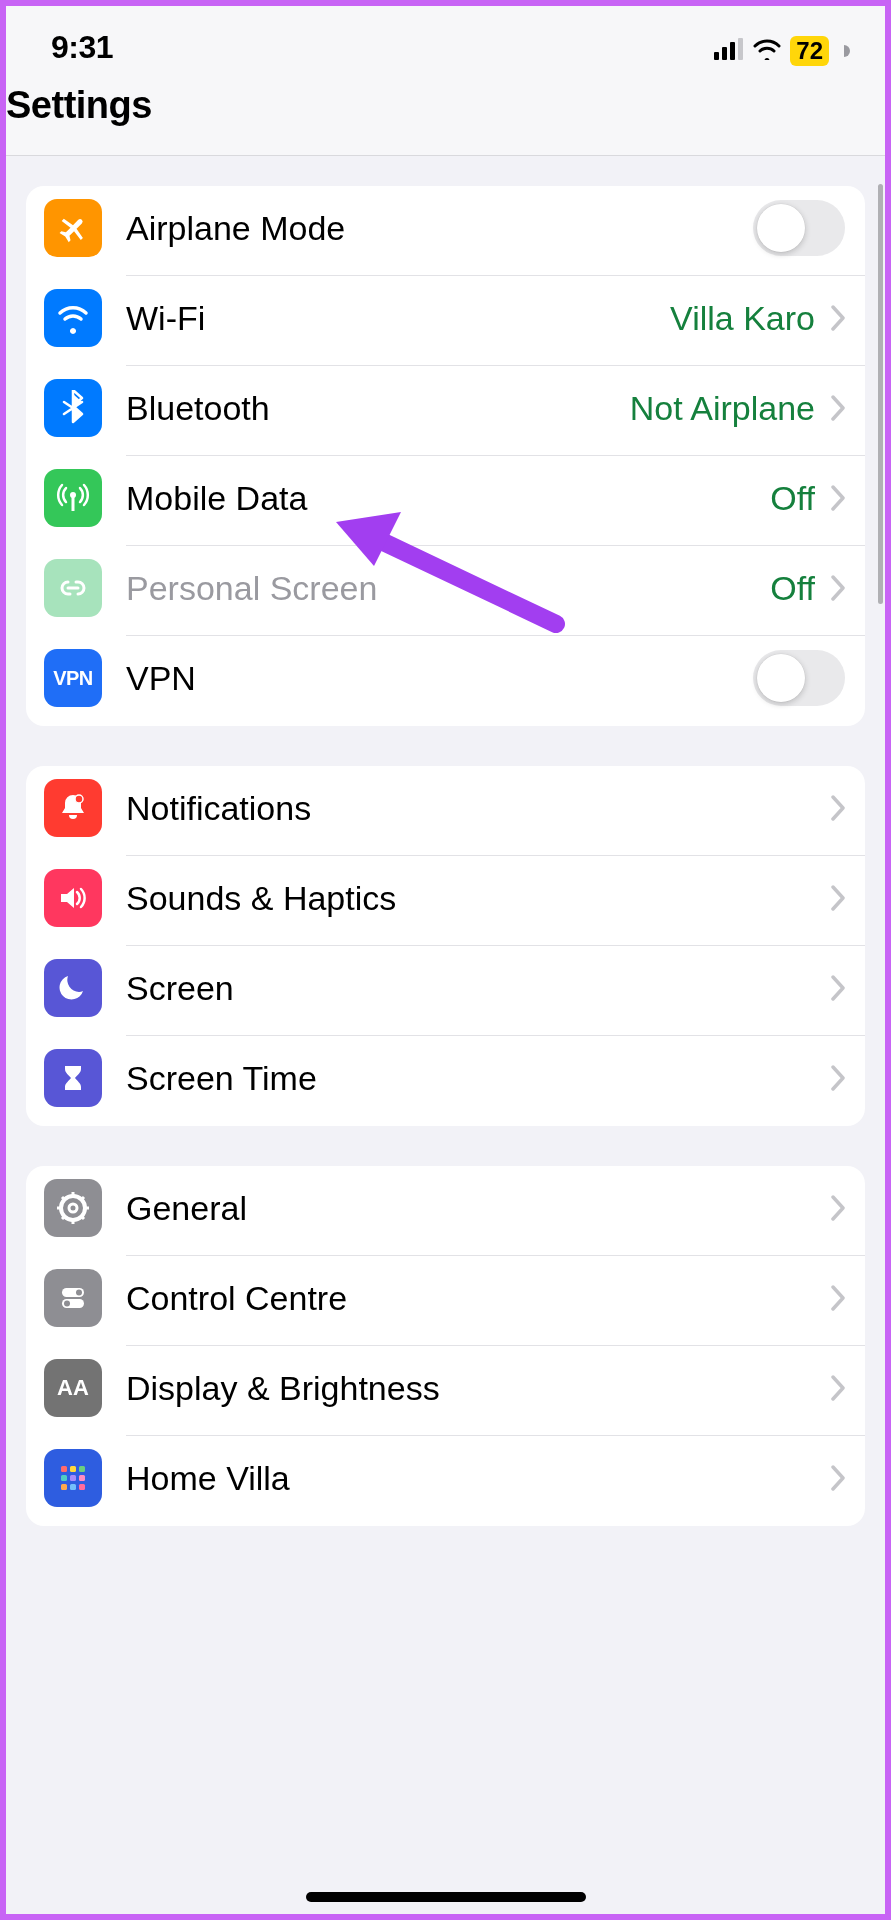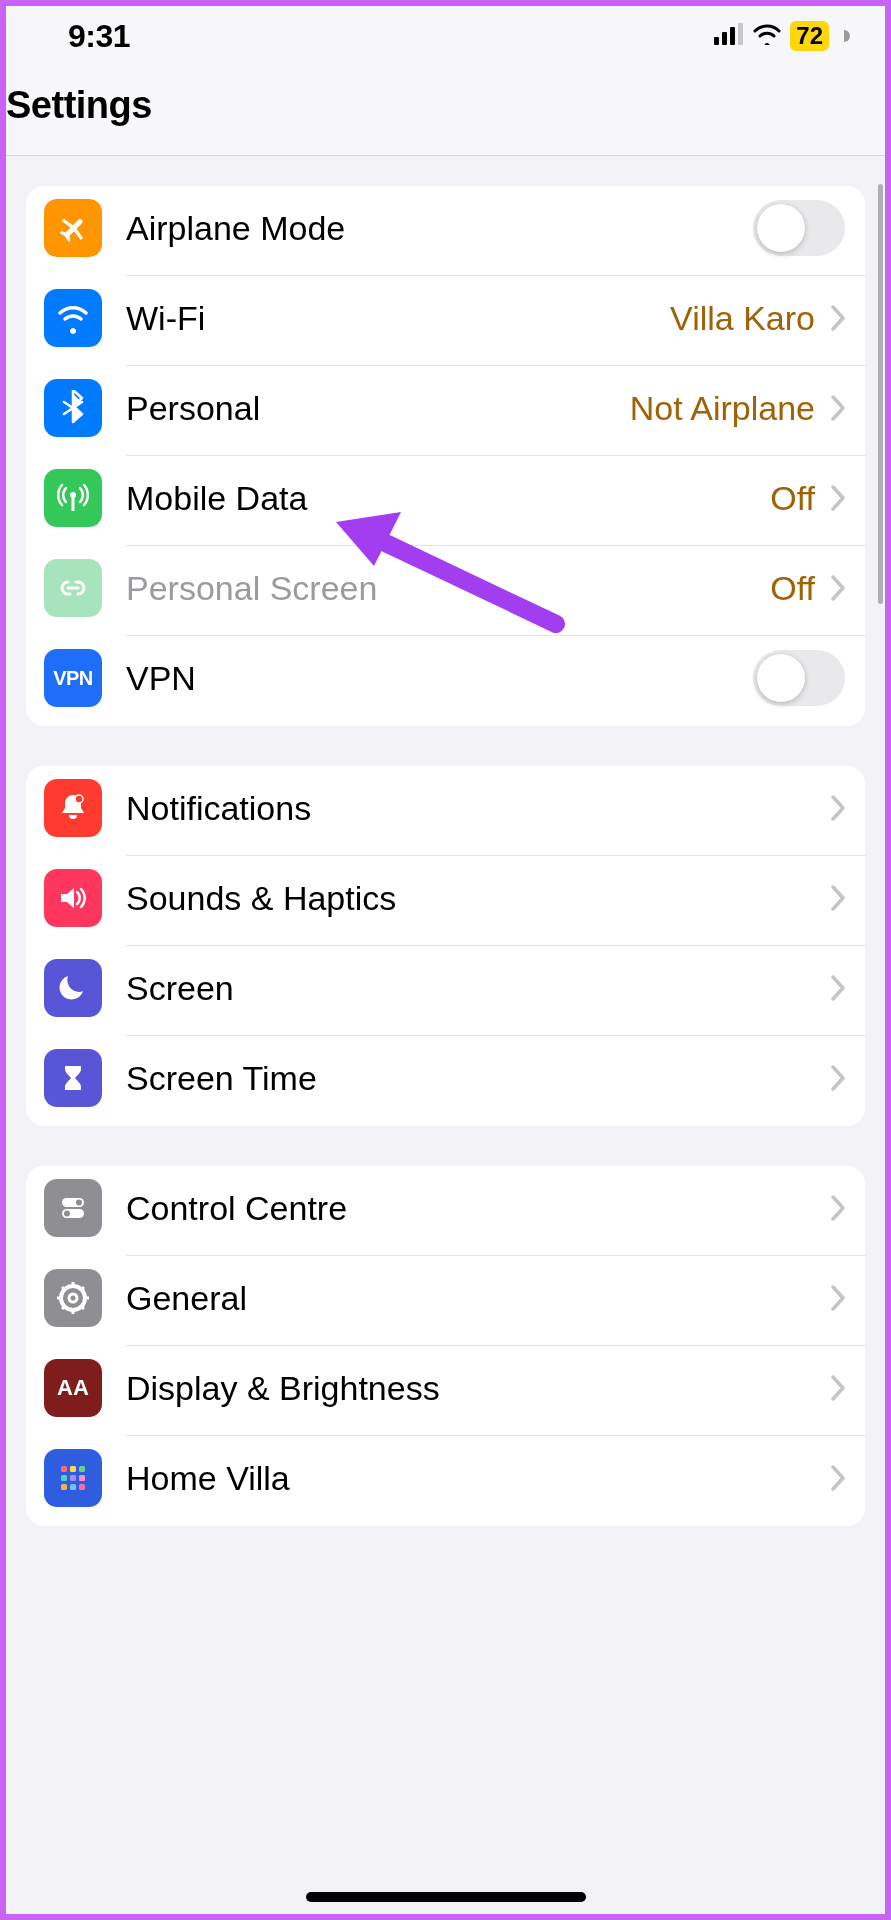--- a/index.html
+++ b/index.html
@@ -7,23 +7,23 @@
   body {
     font-family: -apple-system, "Helvetica Neue", Helvetica, Arial, sans-serif;
     background: #f2f2f7;
     border: 6px solid #c864f5;
     position: relative;
     overflow: hidden;
   }
   .status-bar {
     height: 60px;
     display: flex;
-    align-items: center;
+    align-items: flex-end;
     justify-content: space-between;
-    padding: 0 35px 0 62px;
+    padding: 0 35px 0 45px;
     background: #f7f7f9;
   }
   .status-time { font-size: 32px; font-weight: 600; letter-spacing: -0.5px; }
   .status-right { display: flex; align-items: center; gap: 8px; }
   .battery-box {
     background: #ffd60a;
     border-radius: 6px;
     padding: 1px 6px;
     font-size: 24px;
     font-weight: 600;
@@ -53,21 +53,21 @@
   }
   .row .icon-box {
     width: 58px; height: 58px;
     border-radius: 13px;
     display: flex; align-items: center; justify-content: center;
     flex-shrink: 0;
     margin-right: 24px;
   }
   .row-label { font-size: 34px; flex: 0 0 auto; color: #000; }
   .row-label.disabled { color: #9a9aa0; }
-  .row-value { font-size: 34px; color: #a16207; margin-left: auto; padding-right: 10px; }
+  .row-value { font-size: 34px; color: #15803d; margin-left: auto; padding-right: 10px; }
   .chevron {
     width: 14px; height: 26px; flex-shrink: 0;
     margin-left: 6px;
   }
   .chevron svg { display: block; }
   .divider {
     position: absolute;
     left: 100px; right: 0; bottom: 0;
     height: 1px;
     background: #e2e2e6;
@@ -105,21 +105,21 @@
   }
   .arrow-annot {
     position: absolute;
     left: 310px; top: 498px;
     pointer-events: none;
   }
   
   .bg-orange{background:#ff9500}.bg-blue{background:#007aff}.bg-green{background:#34c759}
   .bg-green-dim{background:#a7e3bc}.bg-blue2{background:#1f6ef7}.bg-red{background:#ff3b30}
   .bg-pink{background:#ff375f}.bg-indigo{background:#5856d6}.bg-gray{background:#8e8e93}
-  .bg-blue3{background:#7f1d1d}.bg-blue-dark{background:#2e5de0}
+  .bg-blue3{background:#737373}.bg-blue-dark{background:#2e5de0}
 </style>
 </head>
 <body>
 
 <div class="status-bar">
   <div class="status-time">9:31</div>
   <div class="status-right">
     <span>
       <svg width="30" height="22" viewBox="0 0 30 22">
           <rect x="0" y="14" width="5" height="8" rx="1" fill="#000"></rect>
@@ -183,21 +183,21 @@
       <div class="divider"></div>
     </div>
 
     <div class="row">
       <div class="icon-box bg-blue">
         <svg width="36" height="36" viewBox="0 0 36 36">
             <path d="M18 4v28l9-8-9-8 9-8-9-8zM9 12l18 12M9 24l18-12" stroke="#fff" stroke-width="2.5" fill="none" stroke-linejoin="round" stroke-linecap="round"></path>
             <path d="M18 4v28l9-8-9-6 9-6-9-8z" fill="#fff"></path>
           </svg>
       </div>
-      <div class="row-label">Personal</div>
+      <div class="row-label">Bluetooth</div>
       <div class="row-value">Not Airplane</div>
       <span class="chevron">
           <svg width="14" height="26" viewBox="0 0 14 26">
             <path d="M2 2l10 11L2 24" stroke="#c5c5c9" stroke-width="3.5" fill="none" stroke-linecap="round" stroke-linejoin="round"></path>
           </svg>
         </span>
       <div class="divider"></div>
     </div>
 
     <div class="row">
@@ -302,38 +302,20 @@
       <div style="margin-left:auto"></div>
       <span class="chevron">
           <svg width="14" height="26" viewBox="0 0 14 26">
             <path d="M2 2l10 11L2 24" stroke="#c5c5c9" stroke-width="3.5" fill="none" stroke-linecap="round" stroke-linejoin="round"></path>
           </svg>
         </span>
     </div>
   </div>
 
   <div class="group">
-    <div class="row">
-      <div class="icon-box bg-gray">
-        <svg width="36" height="36" viewBox="0 0 36 36">
-            <rect x="7" y="8" width="22" height="9" rx="4.5" fill="#fff"></rect>
-            <circle cx="24" cy="12.5" r="3" fill="#8e8e93"></circle>
-            <rect x="7" y="19" width="22" height="9" rx="4.5" fill="#fff"></rect>
-            <circle cx="12" cy="23.5" r="3" fill="#8e8e93"></circle>
-          </svg>
-      </div>
-      <div class="row-label">Control Centre</div>
-      <div style="margin-left:auto"></div>
-      <span class="chevron">
-          <svg width="14" height="26" viewBox="0 0 14 26">
-            <path d="M2 2l10 11L2 24" stroke="#c5c5c9" stroke-width="3.5" fill="none" stroke-linecap="round" stroke-linejoin="round"></path>
-          </svg>
-        </span>
-      <div class="divider"></div>
-    </div>
     <div class="row">
       <div class="icon-box bg-gray">
         <svg width="36" height="36" viewBox="0 0 36 36">
             <circle cx="18" cy="18" r="12" fill="none" stroke="#fff" stroke-width="4"></circle>
             <circle cx="18" cy="18" r="4" fill="none" stroke="#fff" stroke-width="3"></circle>
             <g stroke="#fff" stroke-width="3">
               <line x1="18" y1="2" x2="18" y2="7"></line>
               <line x1="18" y1="29" x2="18" y2="34"></line>
               <line x1="2" y1="18" x2="7" y2="18"></line>
               <line x1="29" y1="18" x2="34" y2="18"></line>
@@ -347,20 +329,38 @@
       <div class="row-label">General</div>
       <div style="margin-left:auto"></div>
       <span class="chevron">
           <svg width="14" height="26" viewBox="0 0 14 26">
             <path d="M2 2l10 11L2 24" stroke="#c5c5c9" stroke-width="3.5" fill="none" stroke-linecap="round" stroke-linejoin="round"></path>
           </svg>
         </span>
       <div class="divider"></div>
     </div>
     <div class="row">
+      <div class="icon-box bg-gray">
+        <svg width="36" height="36" viewBox="0 0 36 36">
+            <rect x="7" y="8" width="22" height="9" rx="4.5" fill="#fff"></rect>
+            <circle cx="24" cy="12.5" r="3" fill="#8e8e93"></circle>
+            <rect x="7" y="19" width="22" height="9" rx="4.5" fill="#fff"></rect>
+            <circle cx="12" cy="23.5" r="3" fill="#8e8e93"></circle>
+          </svg>
+      </div>
+      <div class="row-label">Control Centre</div>
+      <div style="margin-left:auto"></div>
+      <span class="chevron">
+          <svg width="14" height="26" viewBox="0 0 14 26">
+            <path d="M2 2l10 11L2 24" stroke="#c5c5c9" stroke-width="3.5" fill="none" stroke-linecap="round" stroke-linejoin="round"></path>
+          </svg>
+        </span>
+      <div class="divider"></div>
+    </div>
+    <div class="row">
       <div class="icon-box bg-blue3" style="color:#fff;font-weight:700;font-size:22px">AA</div>
       <div class="row-label">Display &amp; Brightness</div>
       <div style="margin-left:auto"></div>
       <span class="chevron">
           <svg width="14" height="26" viewBox="0 0 14 26">
             <path d="M2 2l10 11L2 24" stroke="#c5c5c9" stroke-width="3.5" fill="none" stroke-linecap="round" stroke-linejoin="round"></path>
           </svg>
         </span>
       <div class="divider"></div>
     </div>

